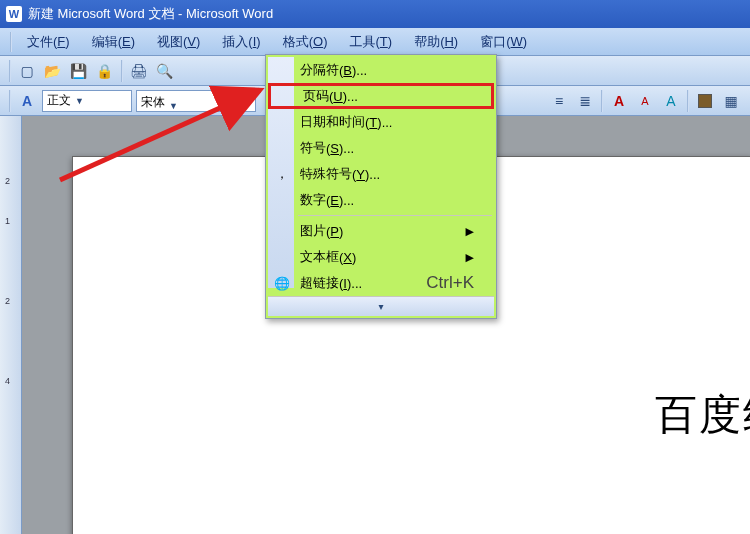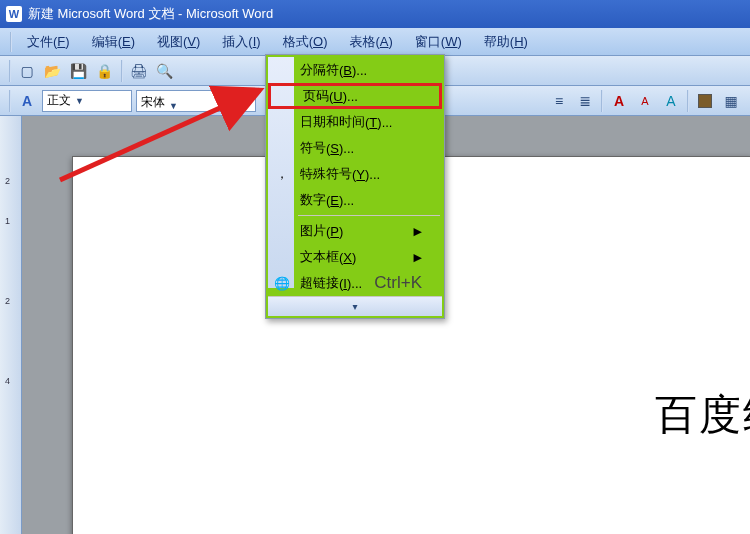--- a/index.html
+++ b/index.html
@@ -28,21 +28,21 @@
   .vruler { width: 22px; background: linear-gradient(90deg, #e3ecf6, #c8d8ed); border-right: 1px solid #7a9bc8; position: relative; font-size: 9px; color: #334; }
   .hruler-row { height: 24px; display: flex; }
   .corner { width: 22px; height: 24px; background: #d0def0; border-right: 1px solid #7a9bc8; border-bottom: 1px solid #7a9bc8; display: flex; align-items: center; justify-content: center; font-size: 12px; }
   .hruler { flex: 1; background: linear-gradient(#f0f5fc, #d4e1f2); border-bottom: 1px solid #7a9bc8; position: relative; font-size: 10px; color: #334; }
   .hruler .tick { position: absolute; top: 4px; }
   .docarea { flex: 1; background: #9ba0a5; position: relative; overflow: hidden; }
   .page { position: absolute; left: 50px; top: 40px; width: 680px; height: 800px; background: #fff; box-shadow: 0 2px 6px rgba(0,0,0,0.4); border: 1px solid #666; }
   .page-content { position: absolute; right: -80px; top: 230px; font-size: 42px; font-family: "SimSun", serif; color: #000; letter-spacing: 2px; }
 
   
-  .dropdown { position: absolute; left: 265px; top: 54px; width: 180px; background: #84cc16; border: 1px solid #8a9ab0; box-shadow: 2px 3px 6px rgba(0,0,0,0.35); z-index: 50; padding: 2px; }
+  .dropdown { position: absolute; left: 265px; top: 54px; width: 232px; background: #bef264; border: 1px solid #8a9ab0; box-shadow: 2px 3px 6px rgba(0,0,0,0.35); z-index: 50; padding: 2px; }
   .dd-gutter { position: absolute; left: 2px; top: 2px; bottom: 30px; width: 26px; background: linear-gradient(#e7eefb, #c8d8ef); }
   .dd-item { position: relative; height: 26px; display: flex; align-items: center; font-size: 13px; color: #000; padding-left: 32px; padding-right: 20px; cursor: default; }
   .dd-item .accel { text-decoration: underline; }
   .dd-item .shortcut { margin-left: auto; color: #444; font-size: 17px; }
   .dd-item .sub { margin-left: auto; font-size: 11px; }
   .dd-icon { position: absolute; left: 6px; width: 16px; height: 16px; display: flex; align-items: center; justify-content: center; font-size: 13px; }
   .dd-sep { height: 1px; background: #c7c7c0; margin: 2px 2px 2px 30px; }
   .dd-expand { height: 20px; display: flex; align-items: center; justify-content: center; background: linear-gradient(#e7eefb,#c8d8ef); border-top: 1px solid #c7c7c0; }
   .highlight-box { border: 3px solid #e02020; }
 
@@ -59,23 +59,23 @@
   <span>新建 Microsoft Word 文档 - Microsoft Word</span>
 </div>
 
 <div class="menubar">
   <span class="menu-sep"></span>
   <span class="menu-item"><span>文件</span>(<span class="accel">F</span>)</span>
   <span class="menu-item"><span>编辑</span>(<span class="accel">E</span>)</span>
   <span class="menu-item"><span>视图</span>(<span class="accel">V</span>)</span>
   <span class="menu-item"><span>插入</span>(<span class="accel">I</span>)</span>
   <span class="menu-item"><span>格式</span>(<span class="accel">O</span>)</span>
-  <span class="menu-item"><span>表格</span>(<span class="accel">A</span>)</span>
+  <span class="menu-item"><span>工具</span>(<span class="accel">T</span>)</span>
+  <span class="menu-item"><span>帮助</span>(<span class="accel">H</span>)</span>
   <span class="menu-item"><span>窗口</span>(<span class="accel">W</span>)</span>
-  <span class="menu-item"><span>帮助</span>(<span class="accel">H</span>)</span>
 </div>
 
 <div class="toolbar">
   <span class="tsep"></span>
   <span class="tbtn">▢</span>
   <span class="tbtn">📂</span>
   <span class="tbtn">💾</span>
   <span class="tbtn">🔒</span>
   <span class="tsep"></span>
   <span class="tbtn">🖨</span>

